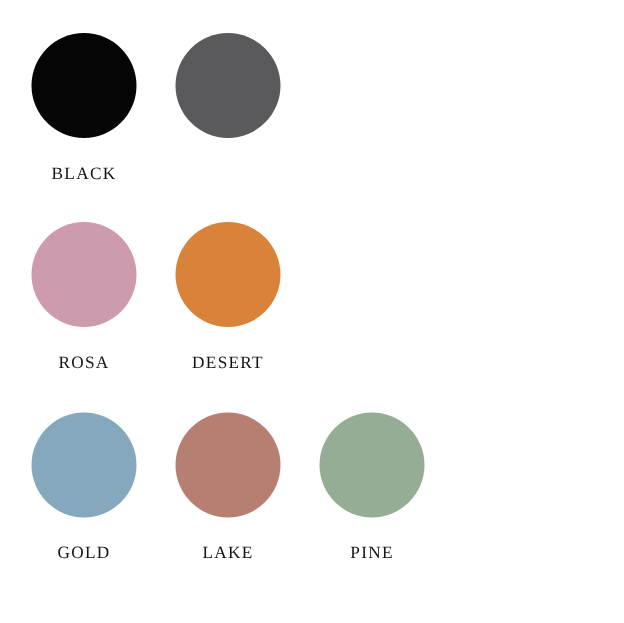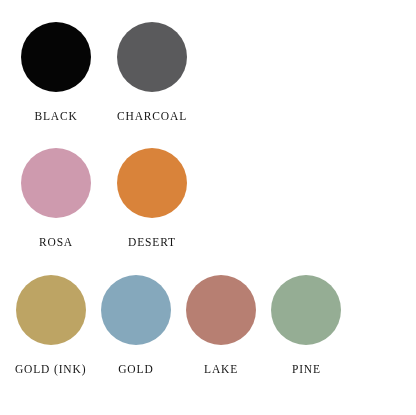--- a/index.html
+++ b/index.html
@@ -61,40 +61,35 @@
 
 <div id="palette-sheet">
 
   <div class="swatch-row">
     <div class="swatch-cell">
       <span class="swatch-disc" style="background-color: rgb(5, 5, 5);"></span>
       <span class="swatch-label">BLACK</span>
     </div>
     <div class="swatch-cell">
       <span class="swatch-disc" style="background-color: rgb(90, 90, 92);"></span>
-      <span class="swatch-label">CHARCOAL</span>
     </div>
   </div>
 
   <div class="swatch-row">
     <div class="swatch-cell">
       <span class="swatch-disc" style="background-color: rgb(206, 154, 174);"></span>
       <span class="swatch-label">ROSA</span>
     </div>
     <div class="swatch-cell">
       <span class="swatch-disc" style="background-color: rgb(217, 131, 58);"></span>
       <span class="swatch-label">DESERT</span>
     </div>
   </div>
 
   <div class="swatch-row">
-    <div class="swatch-cell">
-      <span class="swatch-disc" style="background-color: rgb(189, 164, 100);"></span>
-      <span class="swatch-label">GOLD (INK)</span>
-    </div>
     <div class="swatch-cell">
       <span class="swatch-disc" style="background-color: rgb(133, 168, 188);"></span>
       <span class="swatch-label">GOLD</span>
     </div>
     <div class="swatch-cell">
       <span class="swatch-disc" style="background-color: rgb(183, 127, 114);"></span>
       <span class="swatch-label">LAKE</span>
     </div>
     <div class="swatch-cell">
       <span class="swatch-disc" style="background-color: rgb(149, 173, 148);"></span>

